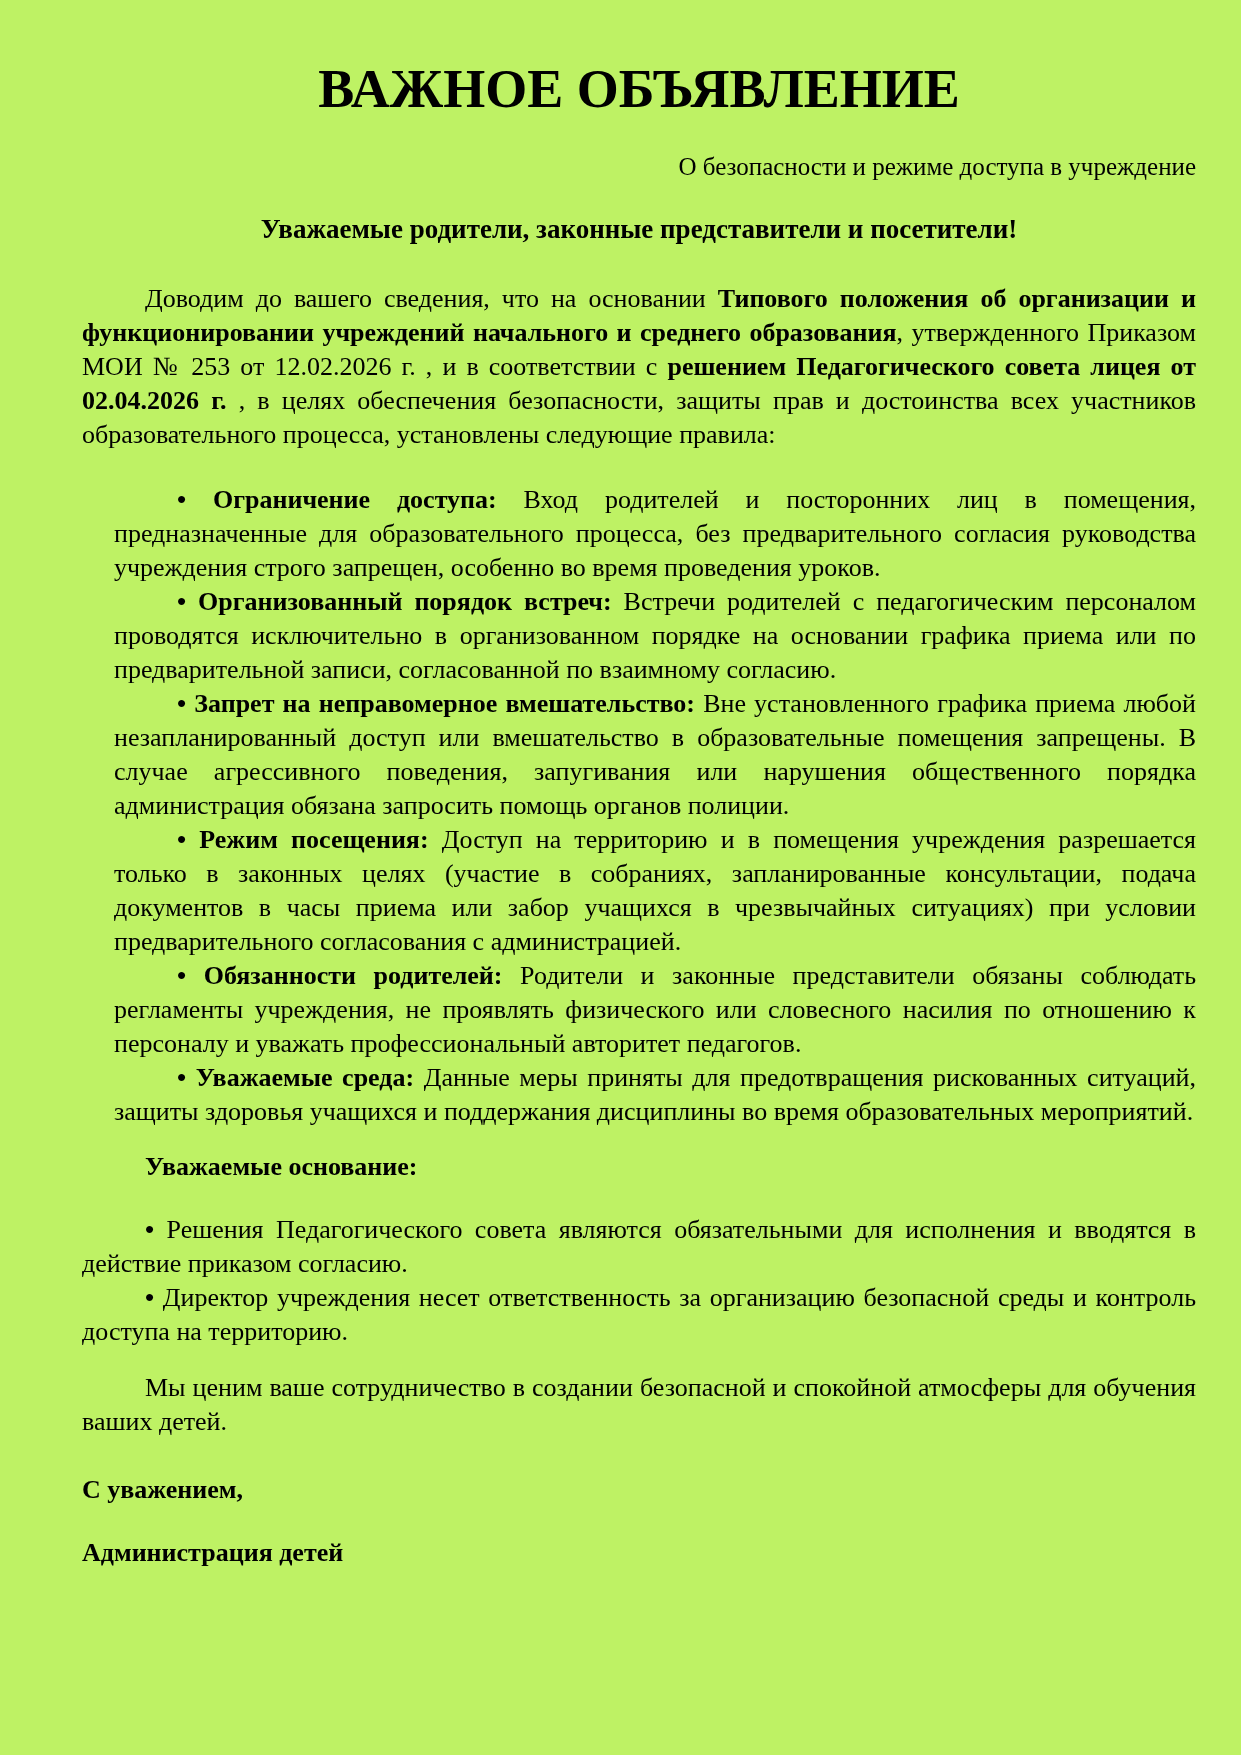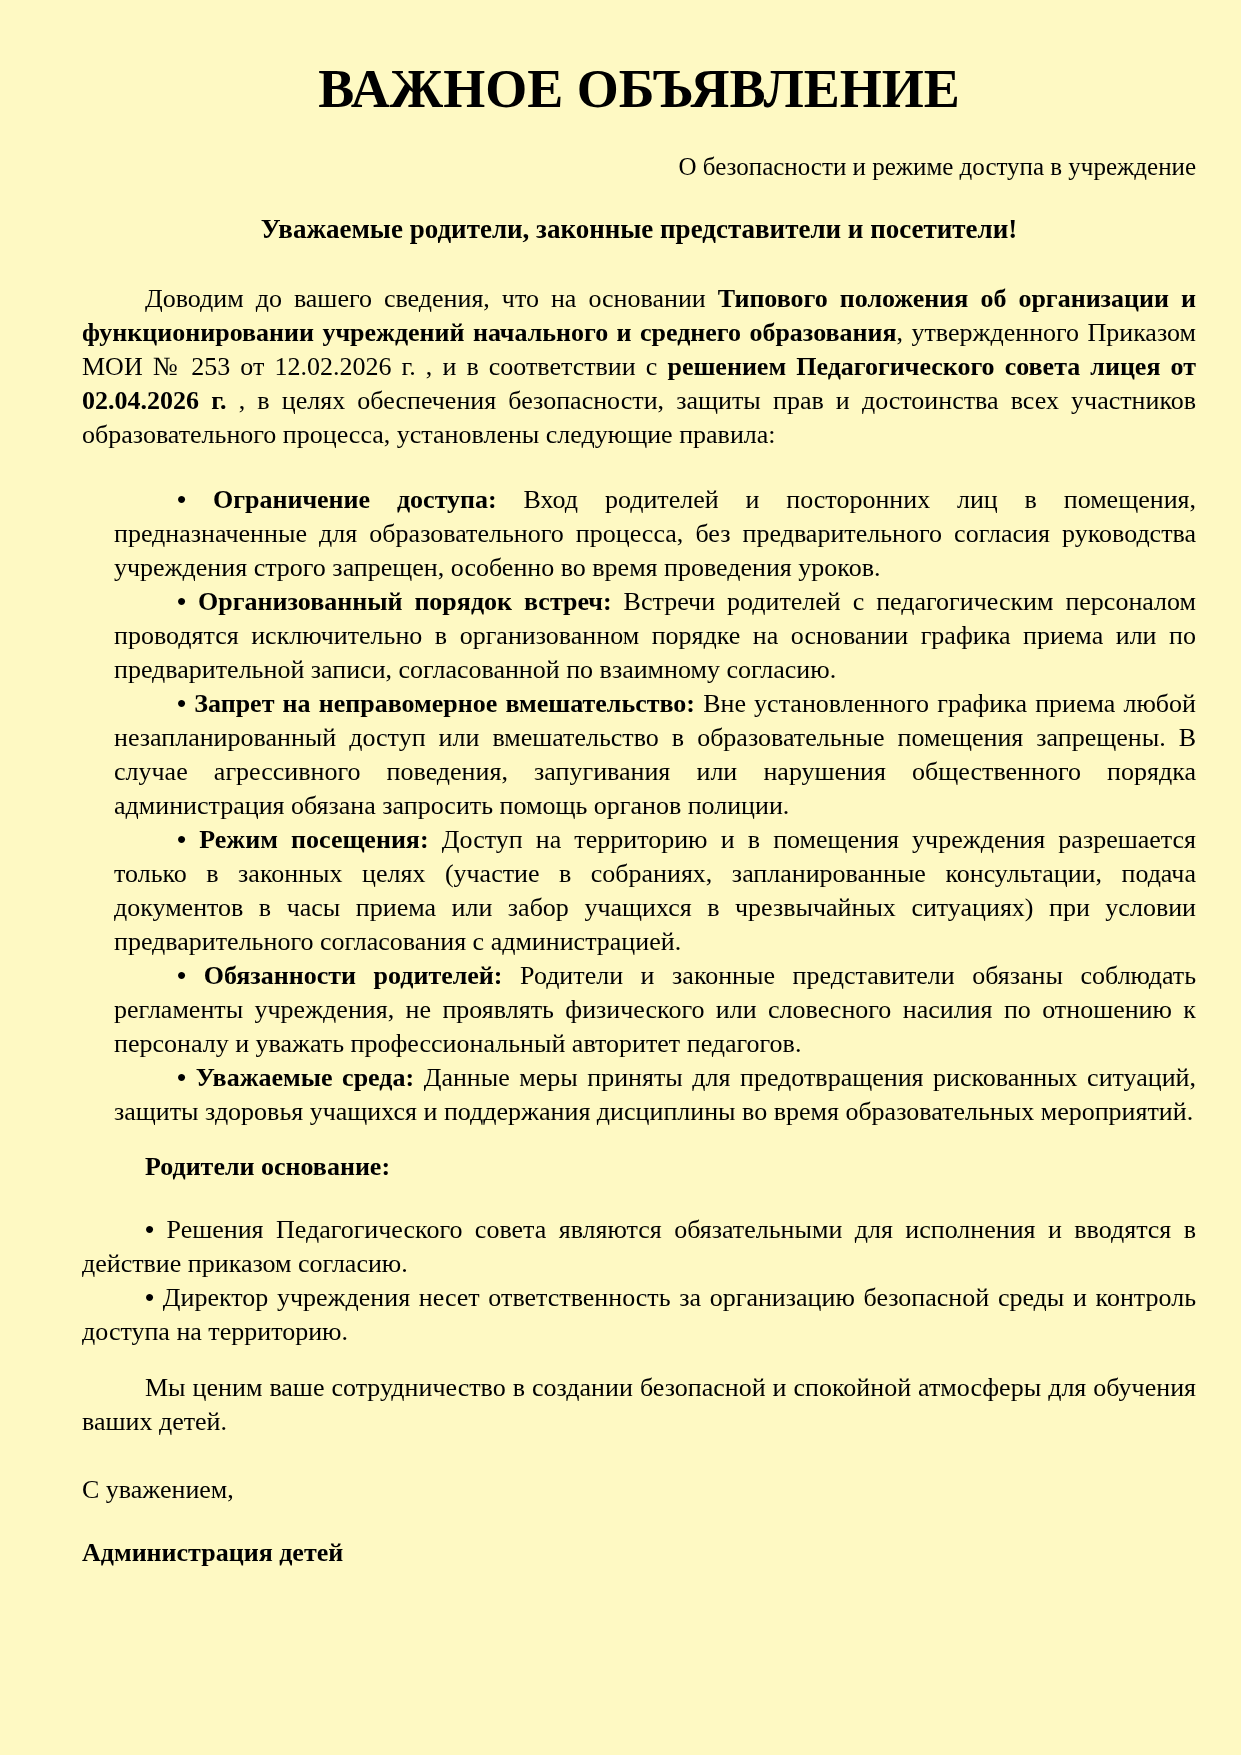--- a/index.html
+++ b/index.html
@@ -5,21 +5,21 @@
   html, body {
     margin: 0;
     padding: 0;
     background: #ffffff;
   }
   .page {
     position: relative;
     width: 1241px;
     height: 1755px;
     margin: 0 auto;
-    background: #fef9c3;
+    background: #bef264;
     color: #000000;
     font-family: "Liberation Serif", "DejaVu Serif", serif;
     font-size: 26px;
     line-height: 34px;
     box-sizing: border-box;
     padding: 60px 45px 0 82px;
     overflow: hidden;
   }
   .doc-title {
     margin: 0;
@@ -63,21 +63,21 @@
     text-indent: 63px;
   }
   .legal-list {
     margin-top: 29px;
   }
   .closing {
     margin-top: 22px;
   }
   .regards {
     margin-top: 34px;
-    font-weight: normal;
+    font-weight: bold;
   }
   .signature {
     margin-top: 29px;
     font-weight: bold;
   }
   .b {
     font-weight: bold;
   }
   .bullet {
     font-weight: bold;
@@ -98,21 +98,21 @@
 
   <div class="rules">
     <p class="para"><span class="bullet">•</span> <span class="b">Ограничение доступа:</span> <span>Вход родителей и посторонних лиц в помещения, предназначенные для образовательного процесса, без предварительного согласия руководства учреждения строго запрещен, особенно во время проведения уроков.</span></p>
     <p class="para"><span class="bullet">•</span> <span class="b">Организованный порядок встреч:</span> <span>Встречи родителей с педагогическим персоналом проводятся исключительно в организованном порядке на основании графика приема или по предварительной записи, согласованной по взаимному согласию.</span></p>
     <p class="para"><span class="bullet">•</span> <span class="b">Запрет на неправомерное вмешательство:</span> <span>Вне установленного графика приема любой незапланированный доступ или вмешательство в образовательные помещения запрещены. В случае агрессивного поведения, запугивания или нарушения общественного порядка администрация обязана запросить помощь органов полиции.</span></p>
     <p class="para"><span class="bullet">•</span> <span class="b">Режим посещения:</span> <span>Доступ на территорию и в помещения учреждения разрешается только в законных целях (участие в собраниях, запланированные консультации, подача документов в часы приема или забор учащихся в чрезвычайных ситуациях) при условии предварительного согласования с администрацией.</span></p>
     <p class="para"><span class="bullet">•</span> <span class="b">Обязанности родителей:</span> <span>Родители и законные представители обязаны соблюдать регламенты учреждения, не проявлять физического или словесного насилия по отношению к персоналу и уважать профессиональный авторитет педагогов.</span></p>
     <p class="para"><span class="bullet">•</span> <span class="b">Уважаемые среда:</span> <span>Данные меры приняты для предотвращения рискованных ситуаций, защиты здоровья учащихся и поддержания дисциплины во время образовательных мероприятий.</span></p>
   </div>
 
-  <p class="legal-heading">Родители основание:</p>
+  <p class="legal-heading">Уважаемые основание:</p>
 
   <div class="legal-list">
     <p class="para"><span class="bullet">•</span> <span>Решения Педагогического совета являются обязательными для исполнения и вводятся в действие приказом согласию.</span></p>
     <p class="para"><span class="bullet">•</span> <span>Директор учреждения несет ответственность за организацию безопасной среды и контроль доступа на территорию.</span></p>
   </div>
 
   <p class="para closing">Мы ценим ваше сотрудничество в создании безопасной и спокойной атмосферы для обучения ваших детей.</p>
 
   <p class="regards">С уважением,</p>
 

